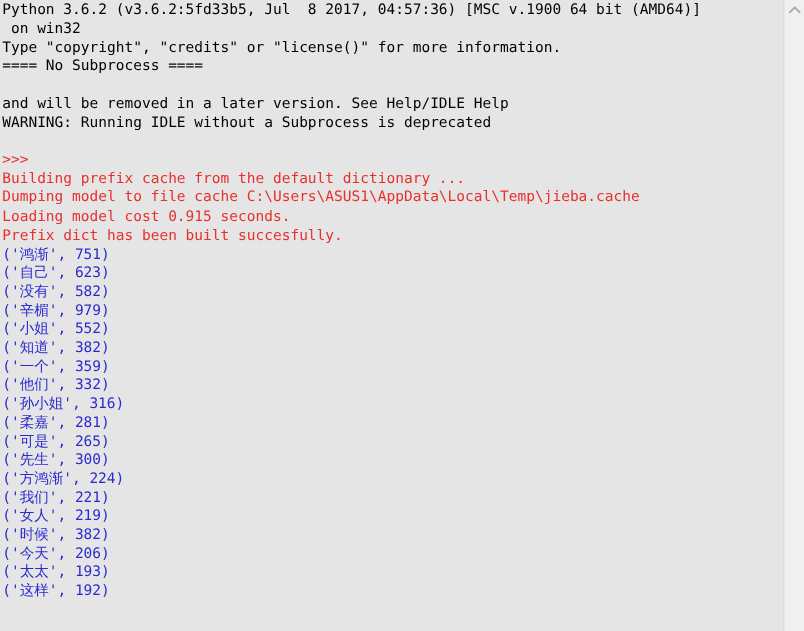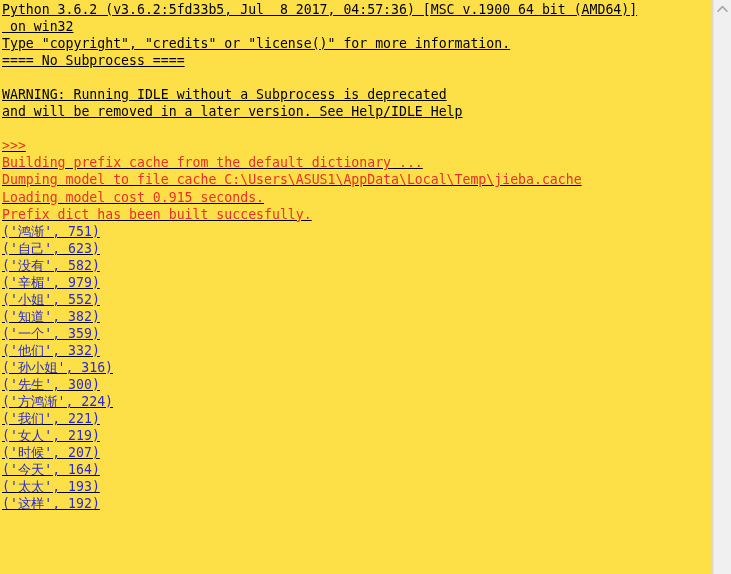--- a/index.html
+++ b/index.html
@@ -19,25 +19,24 @@
     height: 574px;
     background: #ffffff;
     box-sizing: border-box;
     display: flex;
     flex-direction: row;
   }
   #console {
     position: relative;
     width: 713px;
     height: 574px;
-    background: #fde047;
+    background: #e5e5e5;
     padding: 1px 0 0 2px;
     box-sizing: border-box;
     overflow: hidden;
-    text-decoration: underline;
   }
   .line {
     font-family: "DejaVu Sans Mono", "Liberation Mono", monospace;
     font-size: 13.2px;
     line-height: 17.05px;
     height: 17.05px;
     white-space: pre;
     letter-spacing: 0px;
     color: #000000;
   }
@@ -97,43 +96,45 @@
 
 <div id="shell-window">
 
   <div id="console">
     <div id="console-lines">
         <div class="line c-black">Python 3.6.2 (v3.6.2:5fd33b5, Jul  8 2017, 04:57:36) [MSC v.1900 64 bit (AMD64)]</div>
         <div class="line c-black"> on win32</div>
         <div class="line c-black">Type "copyright", "credits" or "license()" for more information.</div>
         <div class="line c-black">==== No Subprocess ====</div>
         <div class="line c-black blank"></div>
+        <div class="line c-black">and will be removed in a later version. See Help/IDLE Help</div>
         <div class="line c-black">WARNING: Running IDLE without a Subprocess is deprecated</div>
-        <div class="line c-black">and will be removed in a later version. See Help/IDLE Help</div>
         <div class="line c-black blank"></div>
         <div class="line c-red">&gt;&gt;&gt;</div>
         <div class="line c-red">Building prefix cache from the default dictionary ...</div>
         <div class="line c-red">Dumping model to file cache C:\Users\ASUS1\AppData\Local\Temp\jieba.cache</div>
         <div class="line c-red">Loading model cost 0.915 seconds.</div>
         <div class="line c-red">Prefix dict has been built succesfully.</div>
         <div class="line c-blue">('鸿渐', 751)</div>
         <div class="line c-blue">('自己', 623)</div>
         <div class="line c-blue">('没有', 582)</div>
         <div class="line c-blue">('辛楣', 979)</div>
         <div class="line c-blue">('小姐', 552)</div>
         <div class="line c-blue">('知道', 382)</div>
         <div class="line c-blue">('一个', 359)</div>
         <div class="line c-blue">('他们', 332)</div>
         <div class="line c-blue">('孙小姐', 316)</div>
+        <div class="line c-blue">('柔嘉', 281)</div>
+        <div class="line c-blue">('可是', 265)</div>
         <div class="line c-blue">('先生', 300)</div>
         <div class="line c-blue">('方鸿渐', 224)</div>
         <div class="line c-blue">('我们', 221)</div>
         <div class="line c-blue">('女人', 219)</div>
-        <div class="line c-blue">('时候', 207)</div>
-        <div class="line c-blue">('今天', 164)</div>
+        <div class="line c-blue">('时候', 382)</div>
+        <div class="line c-blue">('今天', 206)</div>
         <div class="line c-blue">('太太', 193)</div>
         <div class="line c-blue">('这样', 192)</div>
       </div>
 
     <div id="console-edge"></div>
   </div>
 
   <div id="scrollbar">
     <div id="scroll-up">
       <span>

